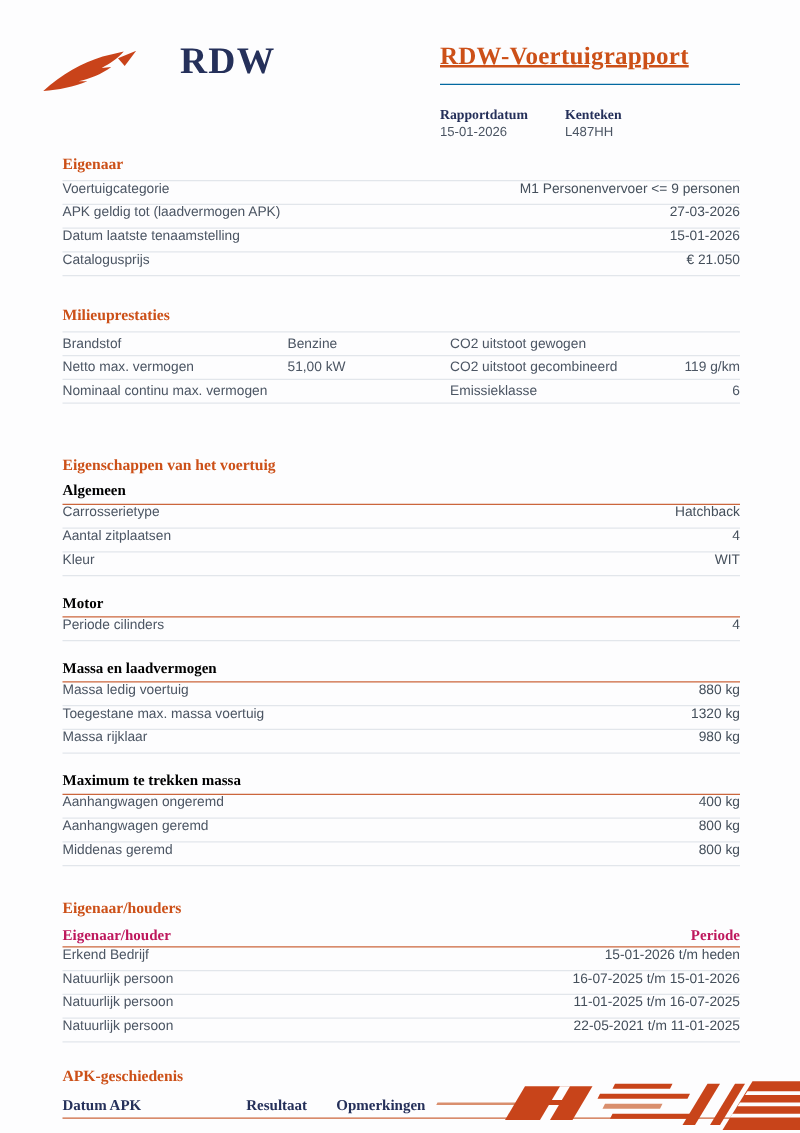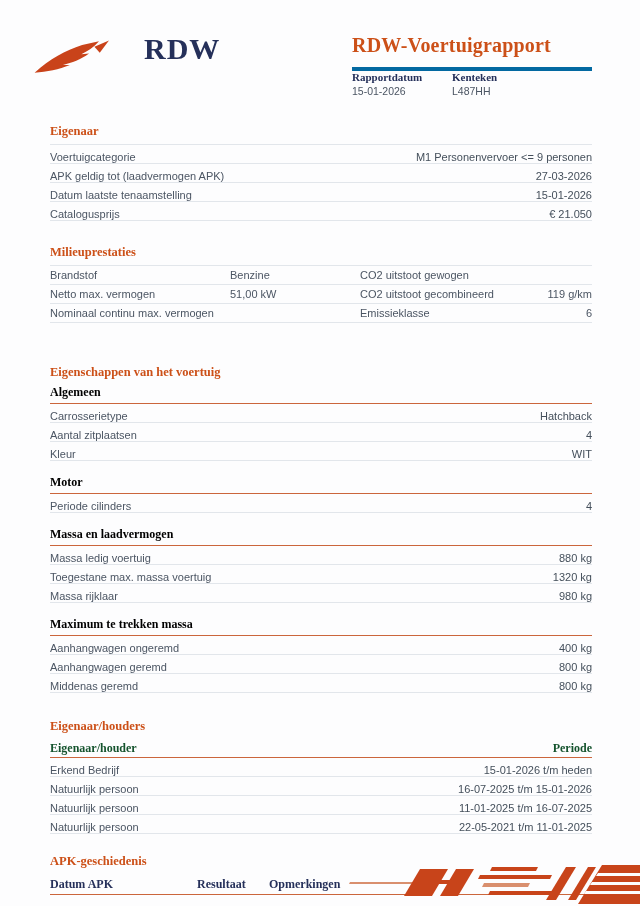--- a/index.html
+++ b/index.html
@@ -17,57 +17,57 @@
   .header { display:flex; justify-content:space-between; align-items:flex-start; height:86px; }
   .logo-wrap { display:flex; align-items:flex-start; gap:22px; margin-left:-20px; }
   .logo-svg { width:92px; height:56px; }
   .wordmark {
     font-family:"Liberation Serif", serif; font-weight:bold;
     font-size:30px; color:#25305a; letter-spacing:1px; margin-top:8px;
   }
   .header-right { width:240px; padding-top:10px; }
   .doc-title {
     font-family:"Liberation Serif", serif; font-weight:bold;
-    font-size:20px; color:#cc5018; margin:0 0 10px 0; letter-spacing:.2px;
-  }
-  .meta { border-top:4px solid #0369a1; padding-top:0; display:grid; grid-template-columns:100px 1fr; row-gap:2px; }
+    font-size:20px; color:#cc5018; margin:0 0 10px 0; letter-spacing:.2px;text-decoration:underline;
+  }
+  .meta { border-top:1px solid #0369a1; padding-top:18px; display:grid; grid-template-columns:100px 1fr; row-gap:2px; }
   .meta .m-label { font-family:"Liberation Serif", serif; font-weight:bold; font-size:11px; color:#25305a; }
   .meta .m-value { font-size:10.5px; color:#4b5563; }
 
   
   .section-title {
     font-family:"Liberation Serif", serif; font-weight:bold;
     font-size:12.5px; color:#cc5018; margin:0 0 5px 0;
   }
   .sub-block { margin-top:14px; }
   .sub-title {
     font-family:"Liberation Serif", serif; font-weight:bold;
     font-size:12px; color:#000000; padding-bottom:3px;
     border-bottom:1.5px solid #cb663c; margin:0;
   }
   .kv-rows.topline { border-top:1px solid #e2e6eb; }
   .kv-row {
-    display:flex; justify-content:space-between; align-items:flex-end;
+    display:flex; justify-content:space-between; align-items:flex-start;
     height:18px; border-bottom:1px solid #e2e6eb; font-size:11px;
   }
   .kv-row .lbl { color:#4b5563; }
   .kv-row .val { color:#444f5b; text-align:right; }
 
   
   .m-grid-row {
     display:grid; grid-template-columns:180px 130px 1fr 92px;
     align-items:center; height:18px; border-bottom:1px solid #e2e6eb; font-size:11px;
   }
   .m-grid-row .cell-r { text-align:right; }
 
   
   .owner-head {
     display:flex; justify-content:space-between; align-items:center;
     height:18px; border-bottom:1.5px solid #cb663c;
-    font-family:"Liberation Serif", serif; font-weight:bold; font-size:12px; color:#14532d;
+    font-family:"Liberation Serif", serif; font-weight:bold; font-size:12px; color:#be185d;
   }
   
   .apk-head {
     display:grid; grid-template-columns:147px 72px 1fr;
     align-items:center; height:20px; border-bottom:1.5px solid #cb663c;
     font-family:"Liberation Serif", serif; font-weight:bold; font-size:12px; color:#25305a;
   }
 
   .spacing-voertuig { margin-top:14px; }
   .spacing-milieu { margin-top:24px; }

